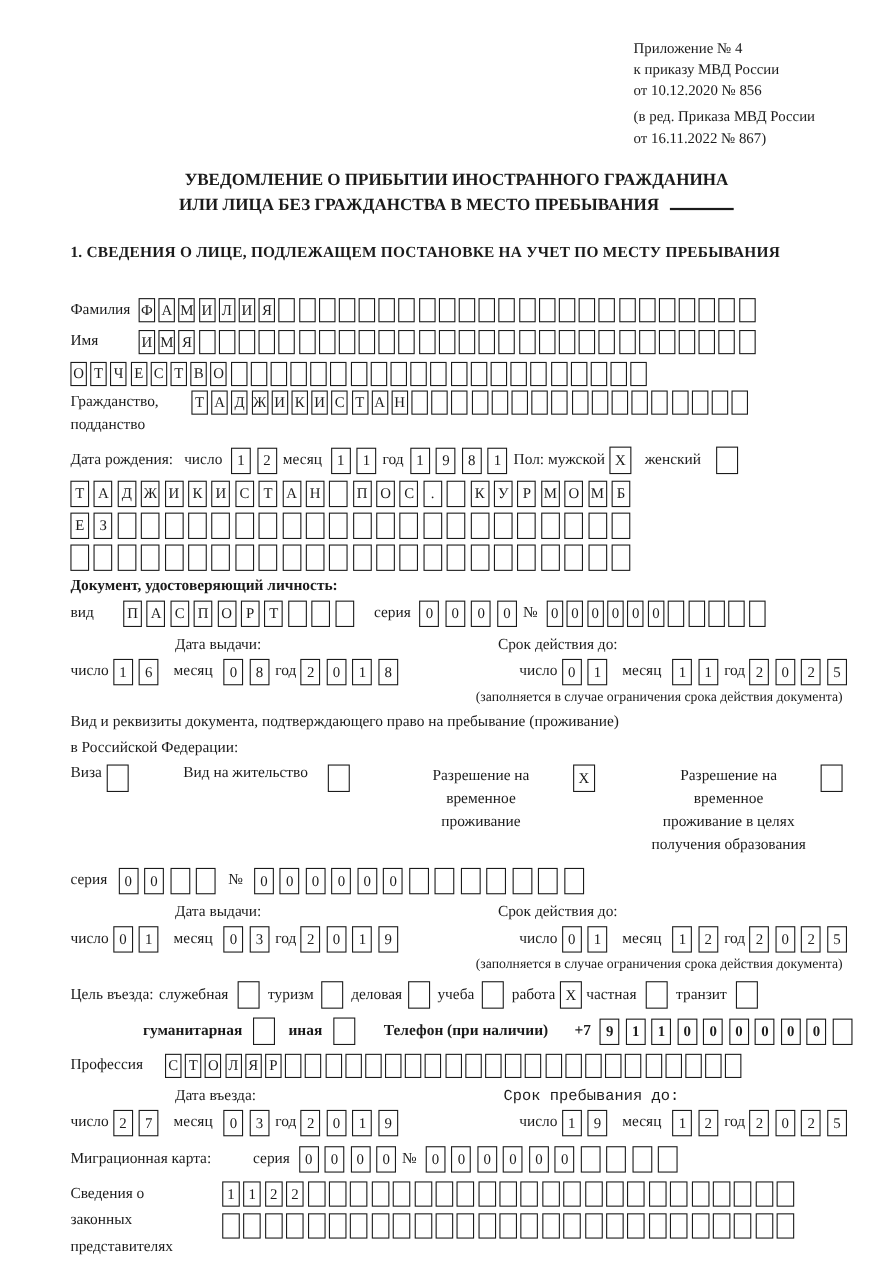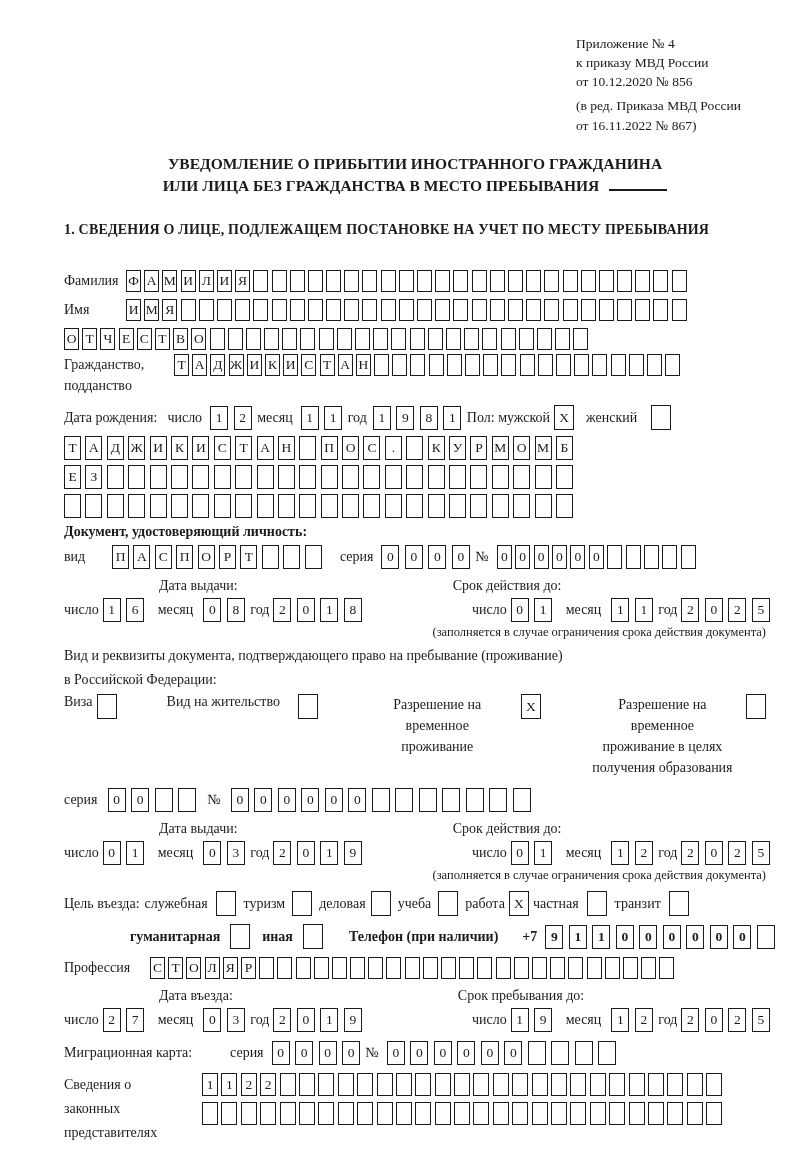--- a/index.html
+++ b/index.html
@@ -599,21 +599,21 @@
         <span class="cell"></span>
         <span class="cell"></span>
         <span class="cell"></span>
         <span class="cell"></span>
         <span class="cell"></span>
       </span>
   </div>
 
   <div class="two-col-labels">
     <span style="margin-left:95px;">Дата въезда:</span>
-    <span style="margin-left:225px;">Срок пребывания до:</span>
+    <span style="margin-left:225px;font-family:Liberation Mono, monospace;">Срок пребывания до:</span>
   </div>
   <div class="frow" style="margin-top:4px;">
     <span style="display:flex;align-items:center;width:408px;flex:none;">
       <span class="lbl">число</span>
       <span class="cells date" style="margin-left:4px;">
           <span class="cell">2</span>
           <span class="cell">7</span>
         </span>
       <span class="lbl" style="margin-left:8px;">месяц</span>
       <span class="cells date" style="margin-left:10px;">

